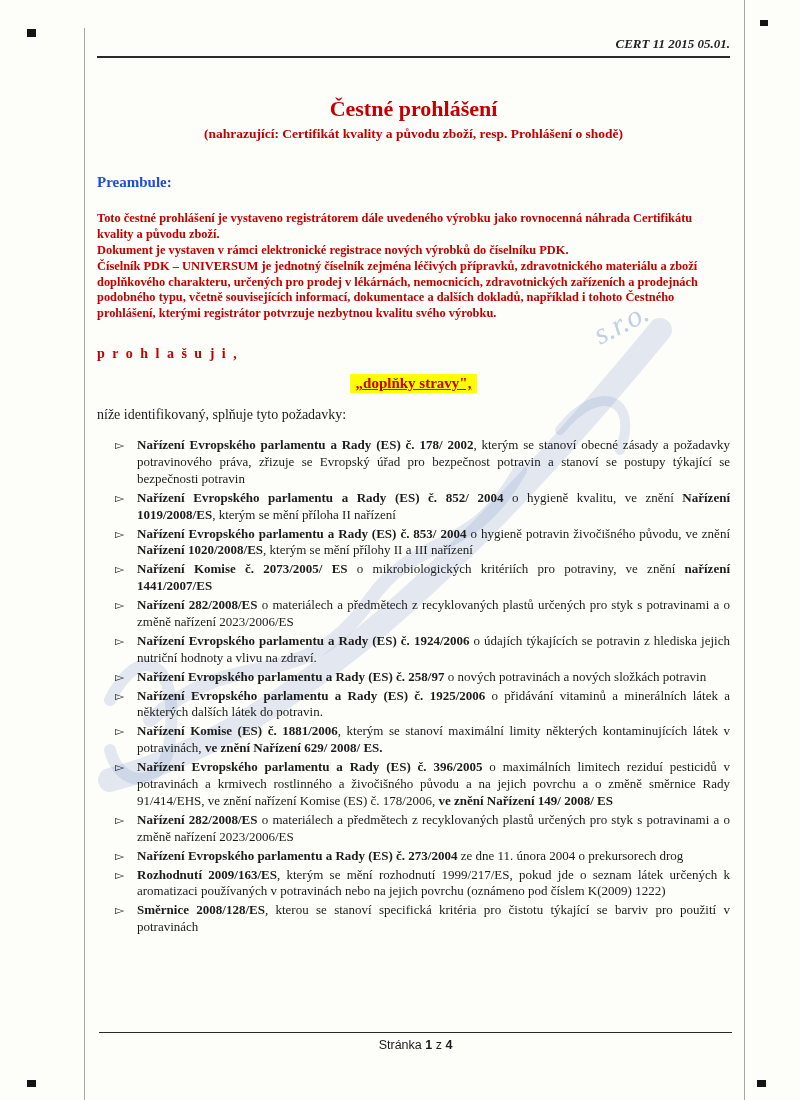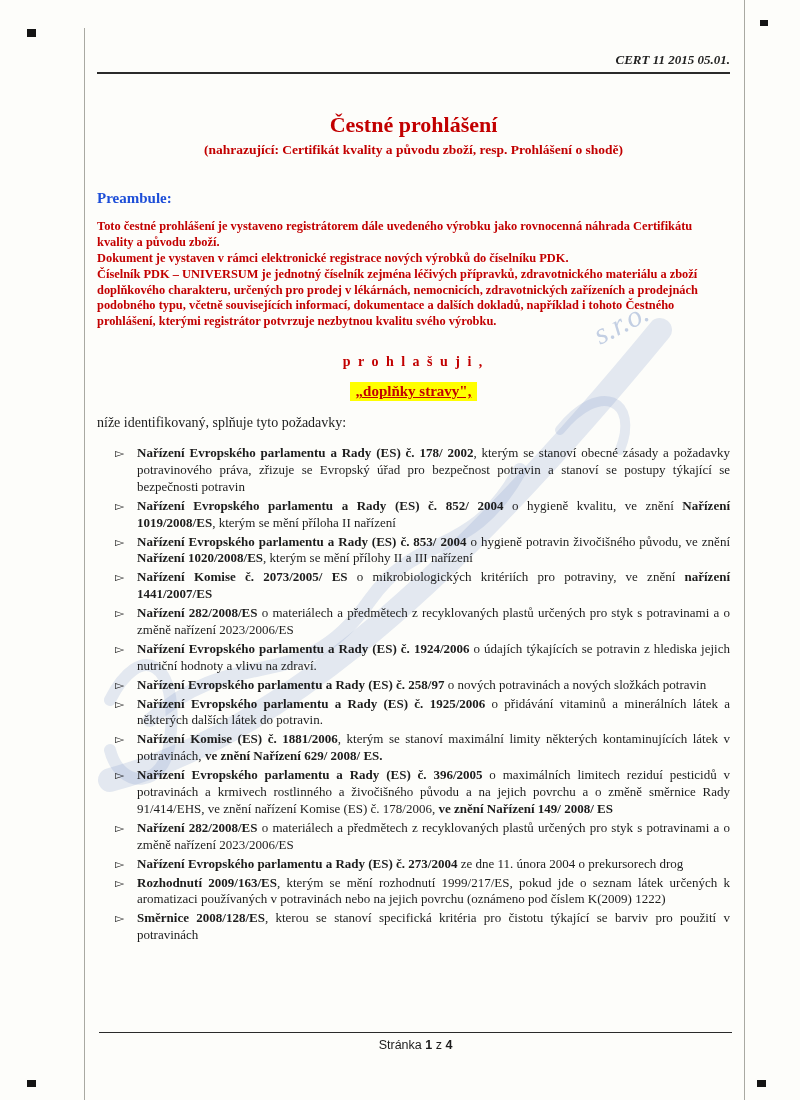--- a/index.html
+++ b/index.html
@@ -16,34 +16,34 @@
   .corner-mark { position:absolute; background:#141414; }
   .corner-mark.tl { left:27px; top:29px; width:9px; height:8px; }
   .corner-mark.tr { left:760px; top:20px; width:8px; height:6px; }
   .corner-mark.bl { left:27px; top:1080px; width:9px; height:7px; }
   .corner-mark.br { left:757px; top:1080px; width:9px; height:7px; }
 
   
   .watermark { position:absolute; inset:0; pointer-events:none; z-index:1; }
   .watermark text { font-family:"Liberation Serif", serif; font-style:italic; }
 
-  .content { position:absolute; left:97px; width:633px; top:52px; z-index:2; }
+  .content { position:absolute; left:97px; width:633px; top:36px; z-index:2; }
 
   .doc-ref { text-align:right; font-size:13px; font-weight:bold; font-style:italic; color:#222; }
   .header-rule { border-top:2px solid #2a2a2a; margin-top:4px; }
 
   .title { margin-top:38px; text-align:center; font-size:22px; font-weight:bold; color:#c20000; }
   .subtitle { margin-top:4px; text-align:center; font-size:13.5px; font-weight:bold; color:#c20000; }
 
   .preamble-heading { margin-top:32px; font-size:15px; font-weight:bold; color:#1d4ed8; }
-  .preamble-para { margin-top:12px; font-size:12.4px; font-weight:bold; color:#c20000; line-height:1.28; text-align:left; }
+  .preamble-para { margin-top:20px; font-size:12.4px; font-weight:bold; color:#c20000; line-height:1.28; text-align:left; }
   .preamble-para + .preamble-para { margin-top:0; }
 
   .decl-intro { margin-top:26px; text-align:center; font-size:13px; color:#c20000; }
-  .decl-verb { margin-top:24px; text-align:center; font-size:14px; font-weight:bold; letter-spacing:2px; color:#c20000; }
+  .decl-verb { margin-top:24px; text-align:left; font-size:14px; font-weight:bold; letter-spacing:2px; color:#c20000; }
   .decl-product-line { margin-top:26px; font-size:13px; color:#c20000; }
   .decl-product-type-wrap { margin-top:12px; text-align:center; }
   .decl-product-type {
     display:inline-block; background:#ffff00; color:#c20000;
     font-size:15px; font-weight:bold; text-decoration:underline; padding:1px 6px;
   }
   .requirements-intro { margin-top:14px; font-size:14px; color:#1c1c1c; }
 
   .bullets { margin-top:14px; padding-left:18px; font-size:13px; line-height:1.3; color:#1c1c1c; }
   .bullet-item { display:flex; margin-bottom:2px; }

